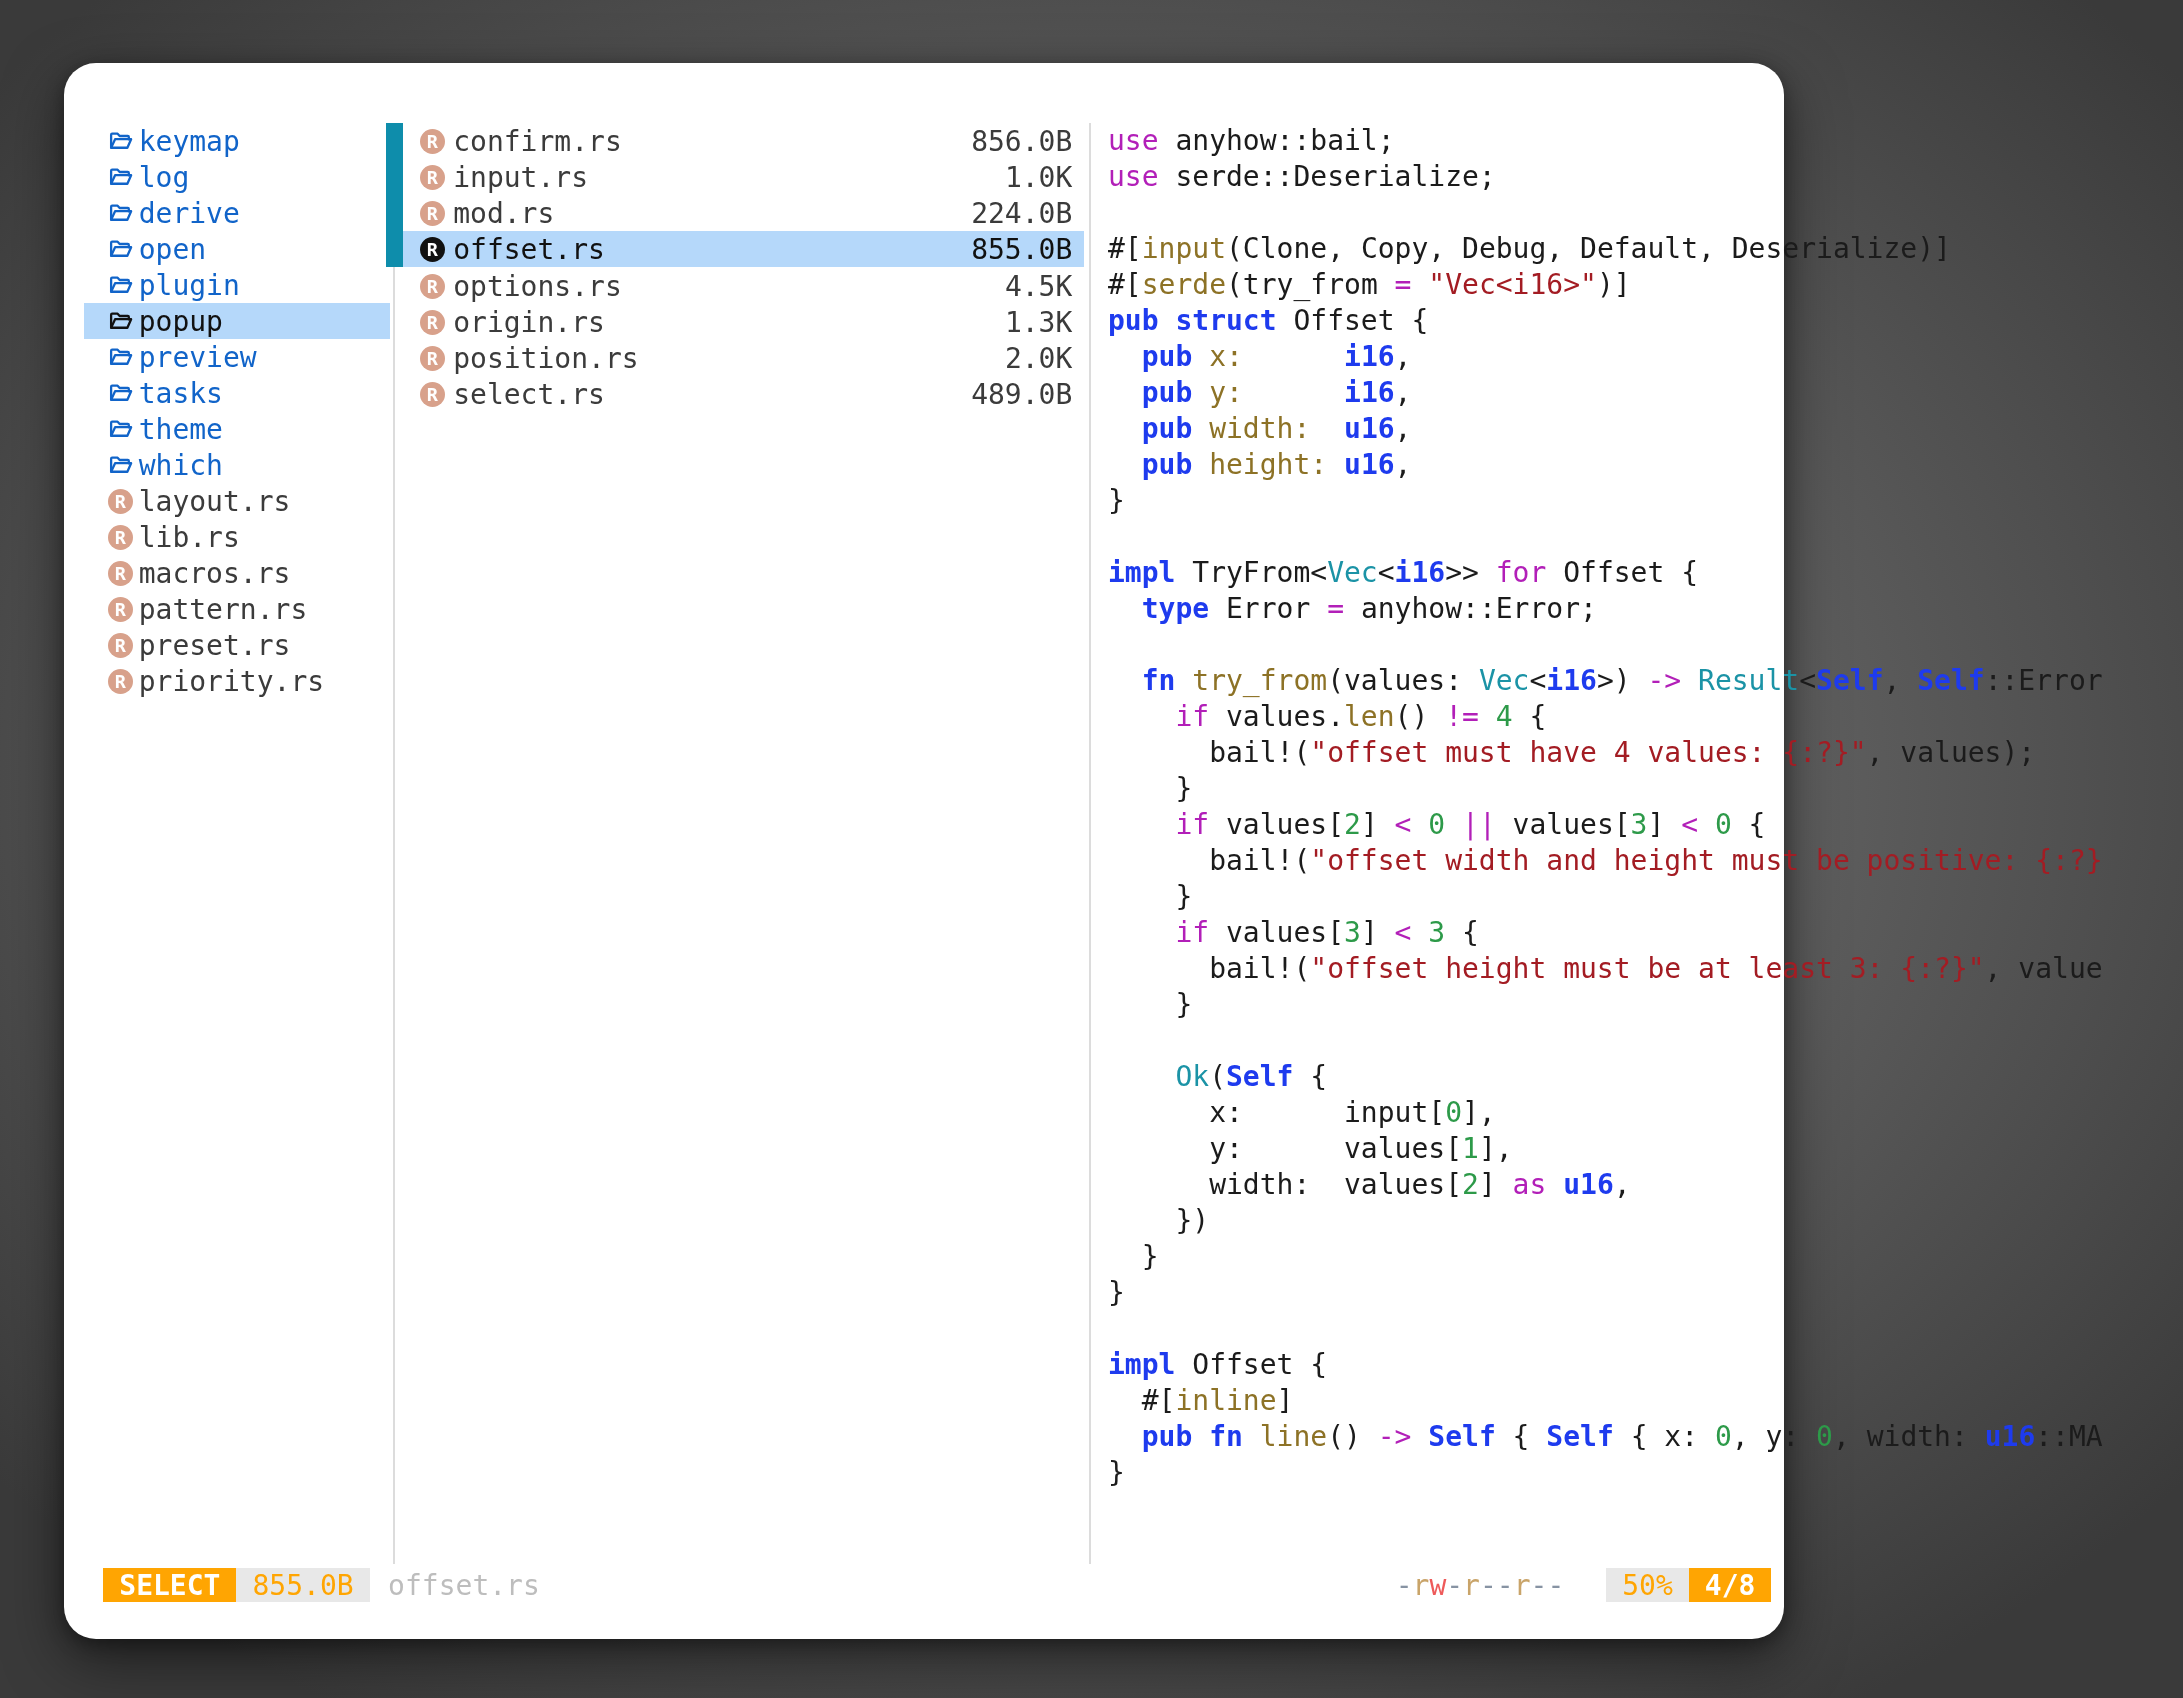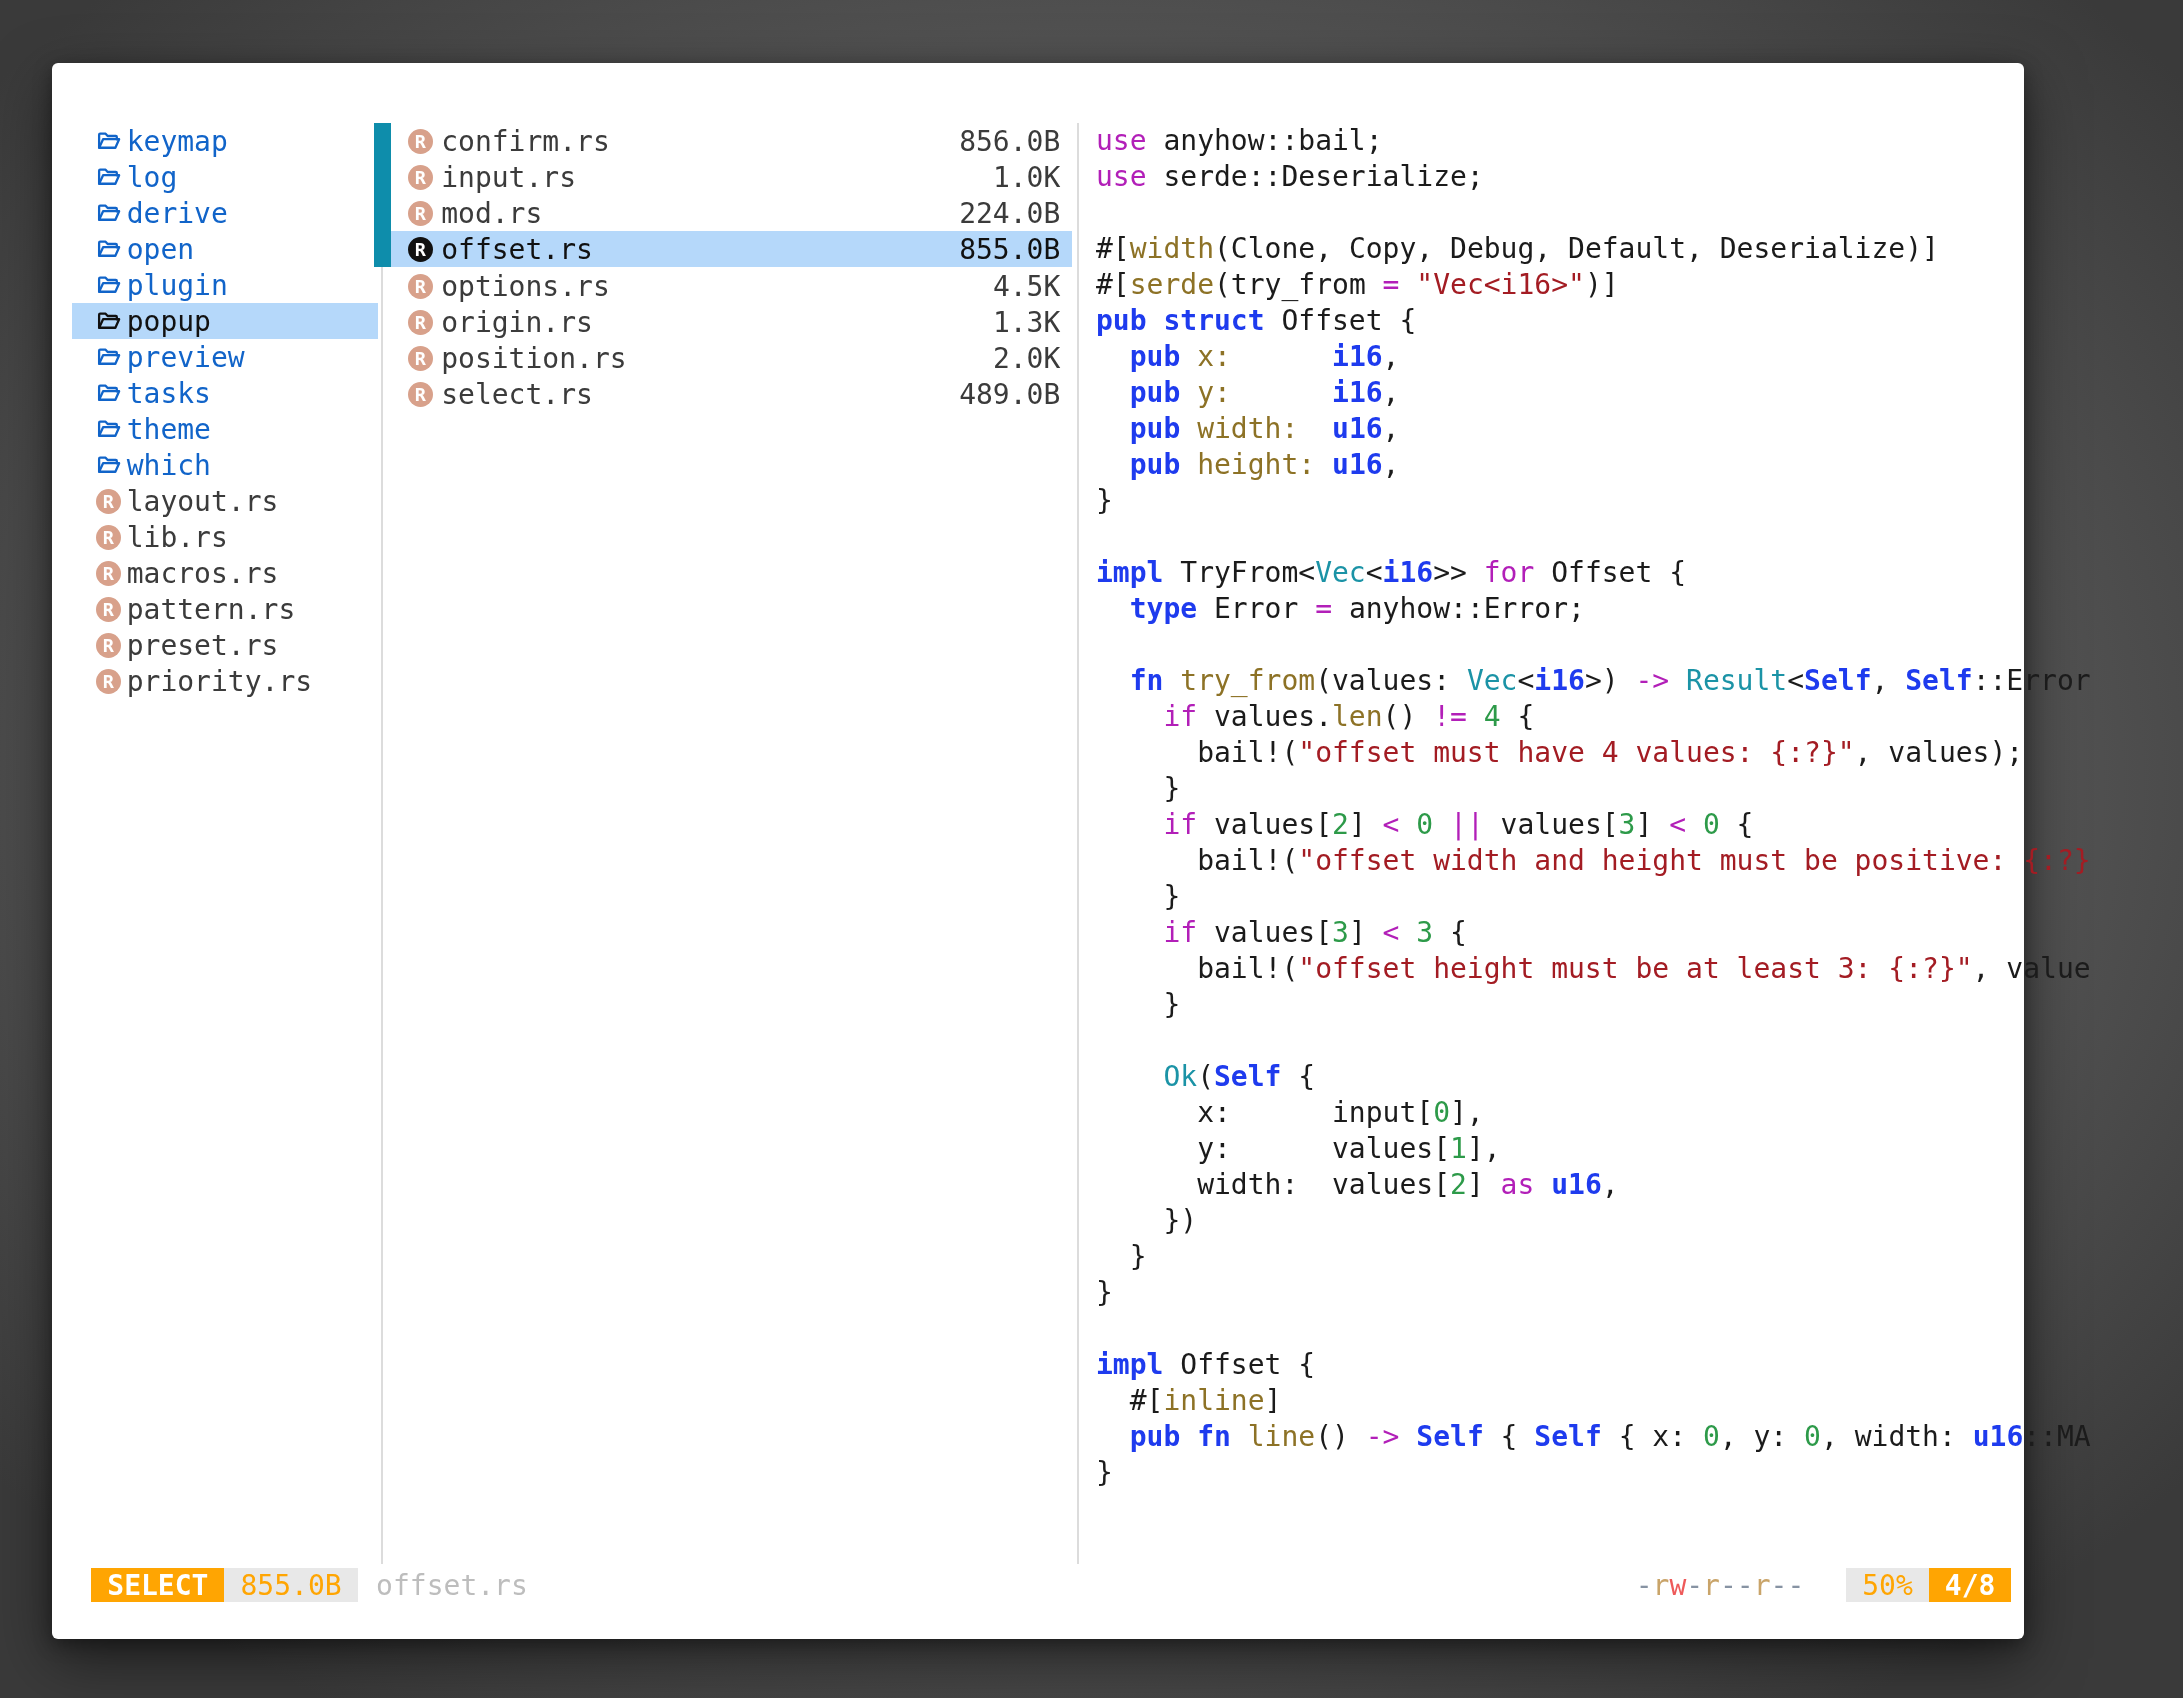--- a/index.html
+++ b/index.html
@@ -8,22 +8,22 @@
     --perm-dash:#8793a3; --perm-r:#c9a469; --perm-w:#ee5a5a;
     --dir-blue:#1164c9; --file-text:#3b3b3b; --rust-salmon:#d8a18b;
     --hl-blue:#b5d8fa; --marker-teal:#0e8dab; --sep:#dcdcdc;
     --code-d:#1b1b1b; --code-k:#b21fb8; --code-b:#1e3bee; --code-o:#8d7226;
     --code-t:#1b93a6; --code-s:#a31c23; --code-n:#2d9a49; --sel-black:#111111;
   }
   html,body{margin:0;padding:0;}
   body{font-family:"DejaVu Sans Mono", monospace;}
   .stage{position:relative;width:2183px;height:1698px;overflow:hidden;
     background:radial-gradient(ellipse 1426px 1091px at 50% 46%, var(--outer1), var(--outer2) 100%);}
-  .window{position:absolute;left:52px;top:63px;width:1972px;height:1576px;background:#ffffff;
-    border-radius:6px;box-shadow:0 20px 59px rgba(0,0,0,.5), 0 5px 18.5px rgba(0,0,0,.35);}
+  .window{position:absolute;left:64px;top:63px;width:1720px;height:1576px;background:#ffffff;
+    border-radius:32px;box-shadow:0 20px 59px rgba(0,0,0,.5), 0 5px 18.5px rgba(0,0,0,.35);}
   
   .sidebar{position:absolute;left:20px;top:60px;width:306px;}
   .srow{display:flex;align-items:center;height:36px;padding-left:22px;box-sizing:border-box;
     font-size:28px;color:var(--dir-blue);cursor:default;}
   .srow .ic{display:inline-flex;width:28.5px;height:28.5px;align-items:center;justify-content:center;margin-right:4.2px;flex:none;}
   .srow.rust{color:var(--file-text);}
   .srow.sel{background:var(--hl-blue);color:var(--sel-black);}
   
   .filespane{position:absolute;left:322px;top:60px;width:698px;}
   .fmarker{position:absolute;left:0;width:17px;background:var(--marker-teal);}
@@ -252,21 +252,21 @@
           <span class="size">489.0B</span>
         </div>
       </div>
 
     <div class="vsep" style="left:1025px"></div>
 
     <div class="code">
         <div class="cline"><span class="tk-k">use </span><span class="tk-d">anyhow::bail;</span></div>
         <div class="cline"><span class="tk-k">use </span><span class="tk-d">serde::Deserialize;</span></div>
         <div class="cline">&nbsp;</div>
-        <div class="cline"><span class="tk-d">#[</span><span class="tk-o">width</span><span class="tk-d">(Clone, Copy, Debug, Default, Deserialize)]</span></div>
+        <div class="cline"><span class="tk-d">#[</span><span class="tk-o">input</span><span class="tk-d">(Clone, Copy, Debug, Default, Deserialize)]</span></div>
         <div class="cline"><span class="tk-d">#[</span><span class="tk-o">serde</span><span class="tk-d">(try_from </span><span class="tk-k">=</span><span class="tk-d"> </span><span class="tk-s">"Vec&lt;i16&gt;"</span><span class="tk-d">)]</span></div>
         <div class="cline"><span class="tk-b">pub struct </span><span class="tk-d">Offset {</span></div>
         <div class="cline"><span class="tk-d">  </span><span class="tk-b">pub</span><span class="tk-d"> </span><span class="tk-o">x:</span><span class="tk-d">      </span><span class="tk-b">i16</span><span class="tk-d">,</span></div>
         <div class="cline"><span class="tk-d">  </span><span class="tk-b">pub</span><span class="tk-d"> </span><span class="tk-o">y:</span><span class="tk-d">      </span><span class="tk-b">i16</span><span class="tk-d">,</span></div>
         <div class="cline"><span class="tk-d">  </span><span class="tk-b">pub</span><span class="tk-d"> </span><span class="tk-o">width:</span><span class="tk-d">  </span><span class="tk-b">u16</span><span class="tk-d">,</span></div>
         <div class="cline"><span class="tk-d">  </span><span class="tk-b">pub</span><span class="tk-d"> </span><span class="tk-o">height:</span><span class="tk-d"> </span><span class="tk-b">u16</span><span class="tk-d">,</span></div>
         <div class="cline"><span class="tk-d">}</span></div>
         <div class="cline">&nbsp;</div>
         <div class="cline"><span class="tk-b">impl</span><span class="tk-d"> TryFrom&lt;</span><span class="tk-t">Vec</span><span class="tk-d">&lt;</span><span class="tk-b">i16</span><span class="tk-d">&gt;&gt; </span><span class="tk-k">for</span><span class="tk-d"> Offset {</span></div>
         <div class="cline"><span class="tk-d">  </span><span class="tk-b">type</span><span class="tk-d"> Error </span><span class="tk-k">=</span><span class="tk-d"> anyhow::Error;</span></div>

